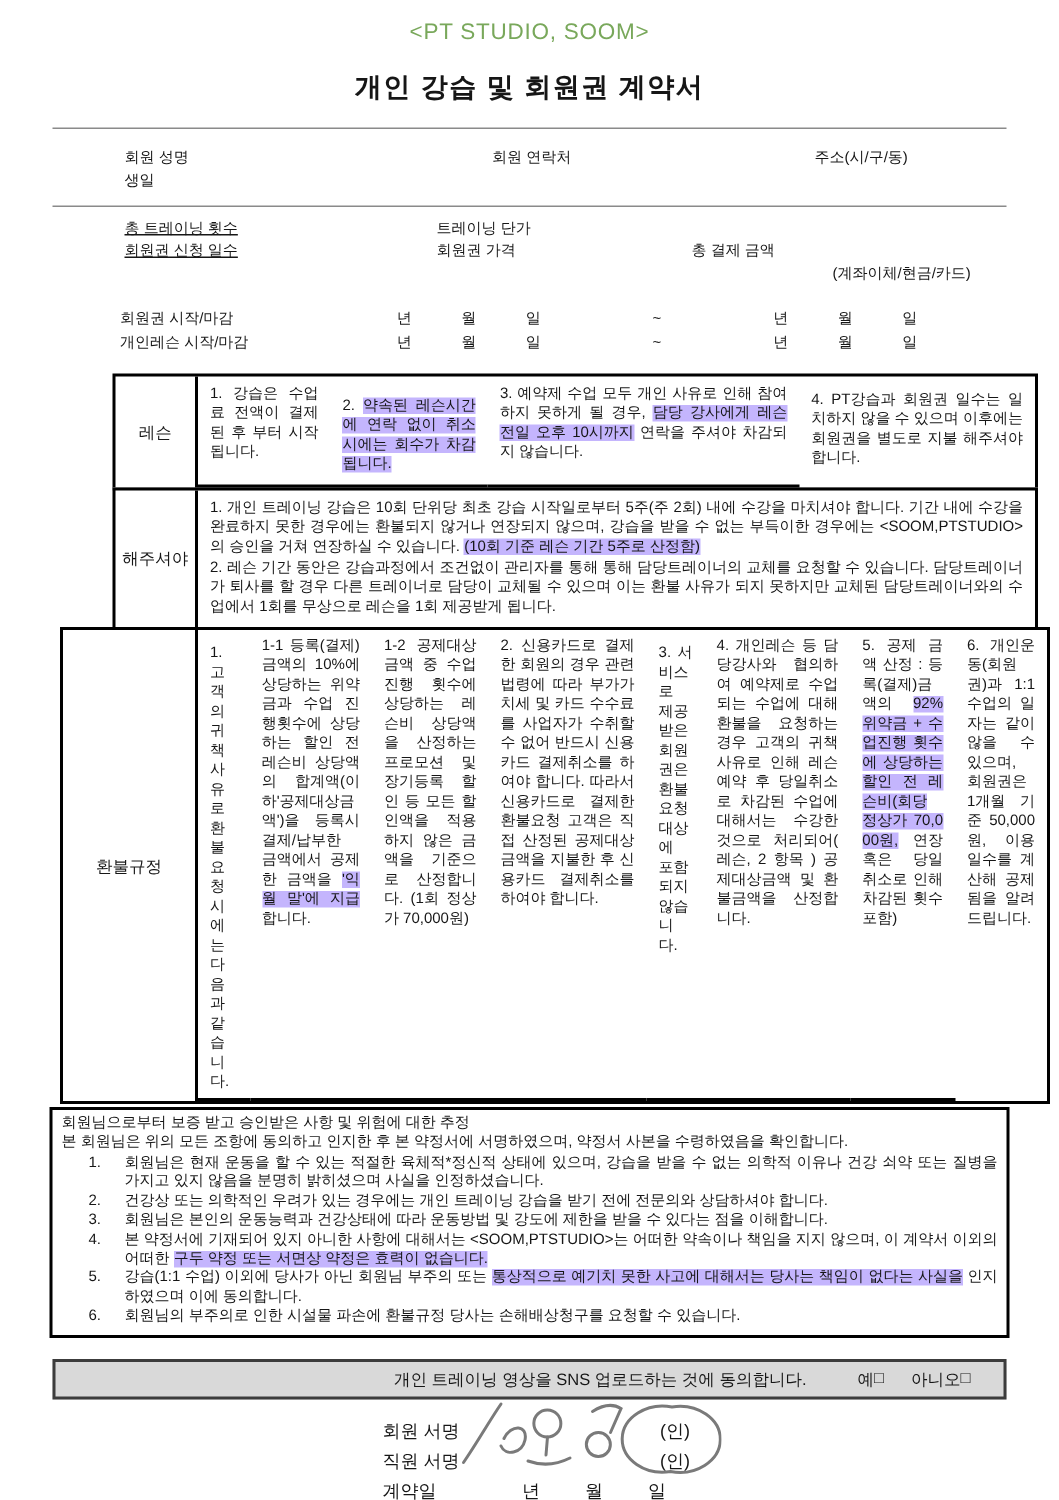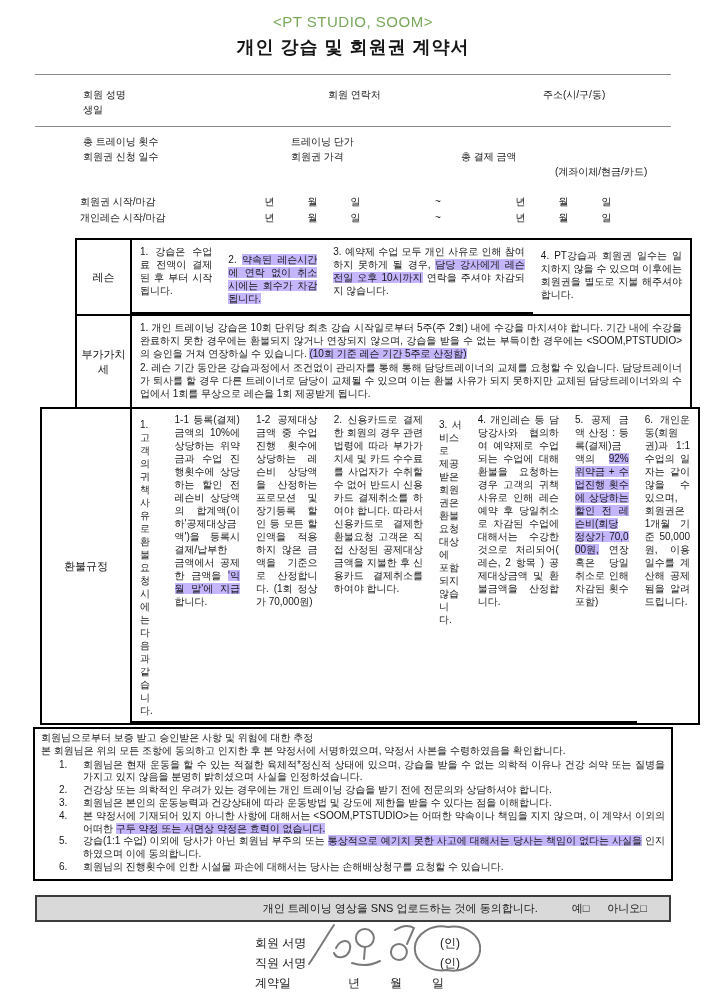--- a/index.html
+++ b/index.html
@@ -6,26 +6,26 @@
   body {
     width:706px; height:1000px; background:#ffffff; color:#161616;
     font-family:"Liberation Sans","DejaVu Sans",sans-serif;
     font-size:10px; overflow:hidden;
   }
   .doc { position:relative; width:706px; height:1000px; }
   .hl { background:#c4b5fd; }
 
   
   .studio-title { margin-top:13px; text-align:center; color:#79a85b; font-size:15px; letter-spacing:.5px; }
-  .doc-title { margin-top:5px; text-align:center; font-size:18px; font-weight:bold; letter-spacing:1px; }
+  .doc-title { margin-top:16px; text-align:center; font-size:18px; font-weight:bold; letter-spacing:1px; }
 
   
   .info1 { margin:15px 35px 0; border-top:1px solid #8a8a8a; border-bottom:1px solid #8a8a8a; padding:12px 0 9px 48px; }
   .irow { display:flex; line-height:15px; }
-  .c245 { width:245px; } .c215 { width:215px; } .c208 { width:208px; } .c170 { width:170px; }
+  .c245 { width:245px; } .c215 { width:215px; } .c208 { width:208px;text-decoration:underline; } .c170 { width:170px; }
   .blank { flex:1; min-height:10px; }
   .info2 { margin:0 35px; padding:7px 0 2px 48px; line-height:15px; }
   .pay-methods { margin-left:472px; }
 
   
   .dates { margin:13px 35px 0; padding-left:45px; }
   .drow { display:flex; line-height:16px; }
   .dlabel { width:168px; }
   .dcol { width:43px; text-align:center; }
   .dtilde { width:122px; text-align:center; }
@@ -134,21 +134,21 @@
     <div class="lbl">레슨</div>
     <div class="cells">
       <div class="cell p1"><span>1. 강습은 수업료 전액이 결제된 후 부터 시작됩니다.</span><span class="hl"></span><span></span></div>
       <div class="cell p2"><span>2. </span><span class="hl">약속된 레슨시간에 연락 없이 취소 시에는 회수가 차감됩니다.</span><span></span></div>
       <div class="cell p3"><span>3. 예약제 수업 모두 개인 사유로 인해 참여하지 못하게 될 경우, </span><span class="hl">담당 강사에게 레슨 전일 오후 10시까지</span><span> 연락을 주셔야 차감되지 않습니다.</span></div>
       <div class="cell p4"><span>4. PT강습과 회원권 일수는 일치하지 않을 수 있으며 이후에는 회원권을 별도로 지불 해주셔야 합니다.</span><span class="hl"></span><span></span></div>
     </div>
   </div>
 
   <div class="tbl tbl-b">
-    <div class="lbl">부가가치세</div>
+    <div class="lbl">해주셔야</div>
     <div class="cells">
       <div class="cell p3">
         <div class="para"><span>1. 개인 트레이닝 강습은 10회 단위당 최초 강습 시작일로부터 5주(주 2회) 내에 수강을 마치셔야 합니다. 기간 내에 수강을 완료하지 못한 경우에는 환불되지 않거나 연장되지 않으며, 강습을 받을 수 없는 부득이한 경우에는 &lt;SOOM,PTSTUDIO&gt;의 승인을 거쳐 연장하실 수 있습니다.  </span><span class="hl">(10회 기준 레슨 기간 5주로 산정함)</span><span></span></div>
         <div class="para"><span>2. 레슨 기간 동안은 강습과정에서 조건없이 관리자를 통해 통해 담당트레이너의 교체를 요청할 수 있습니다. 담당트레이너가 퇴사를 할 경우 다른 트레이너로 담당이 교체될 수 있으며 이는 환불 사유가 되지 못하지만 교체된 담당트레이너와의 수업에서 1회를 무상으로 레슨을 1회 제공받게 됩니다.</span><span class="hl"></span><span></span></div>
       </div>
     </div>
   </div>
 
   <div class="tbl tbl-c">
     <div class="lbl">환불규정</div>
@@ -183,21 +183,21 @@
       <div class="ditem">
           <span class="dnum">4.</span>
           <span class="dtext"><span>본 약정서에 기재되어 있지 아니한 사항에 대해서는 &lt;SOOM,PTSTUDIO&gt;는 어떠한 약속이나 책임을 지지 않으며, 이 계약서 이외의 어떠한 </span><span class="hl">구두 약정 또는 서면상 약정은 효력이 없습니다.</span><span></span></span>
         </div>
       <div class="ditem">
           <span class="dnum">5.</span>
           <span class="dtext"><span>강습(1:1 수업) 이외에 당사가 아닌 회원님 부주의 또는 </span><span class="hl">통상적으로 예기치 못한 사고에 대해서는 당사는 책임이 없다는 사실을</span><span> 인지하였으며 이에 동의합니다.</span></span>
         </div>
       <div class="ditem">
           <span class="dnum">6.</span>
-          <span class="dtext"><span>회원님의 진행횟수에 인한 시설물 파손에 대해서는 당사는 손해배상청구를 요청할 수 있습니다.</span><span class="hl"></span><span></span></span>
+          <span class="dtext"><span>회원님의 부주의로 인한 시설물 파손에 환불규정 당사는 손해배상청구를 요청할 수 있습니다.</span><span class="hl"></span><span></span></span>
         </div>
     </div>
   </div>
 
   <div class="sns">
     <span class="sns-text">개인 트레이닝 영상을 SNS 업로드하는 것에 동의합니다.</span>
     <span class="sns-opt">
       <span>예</span>
       <span>□</span>
     </span>

